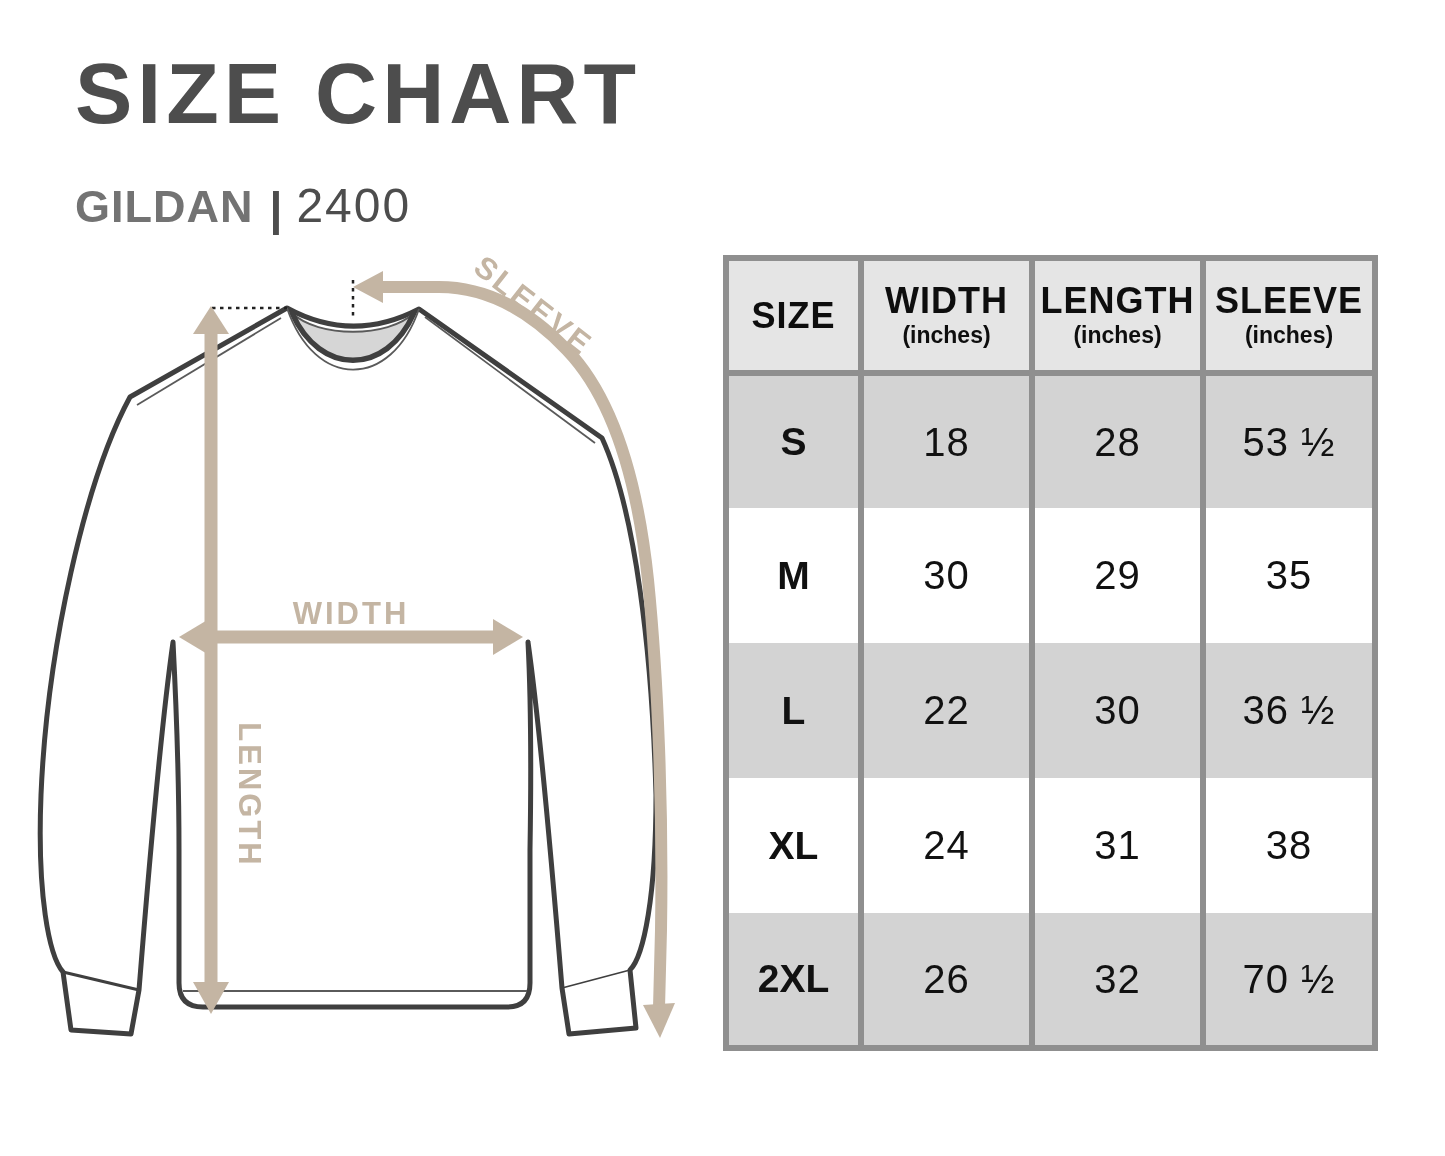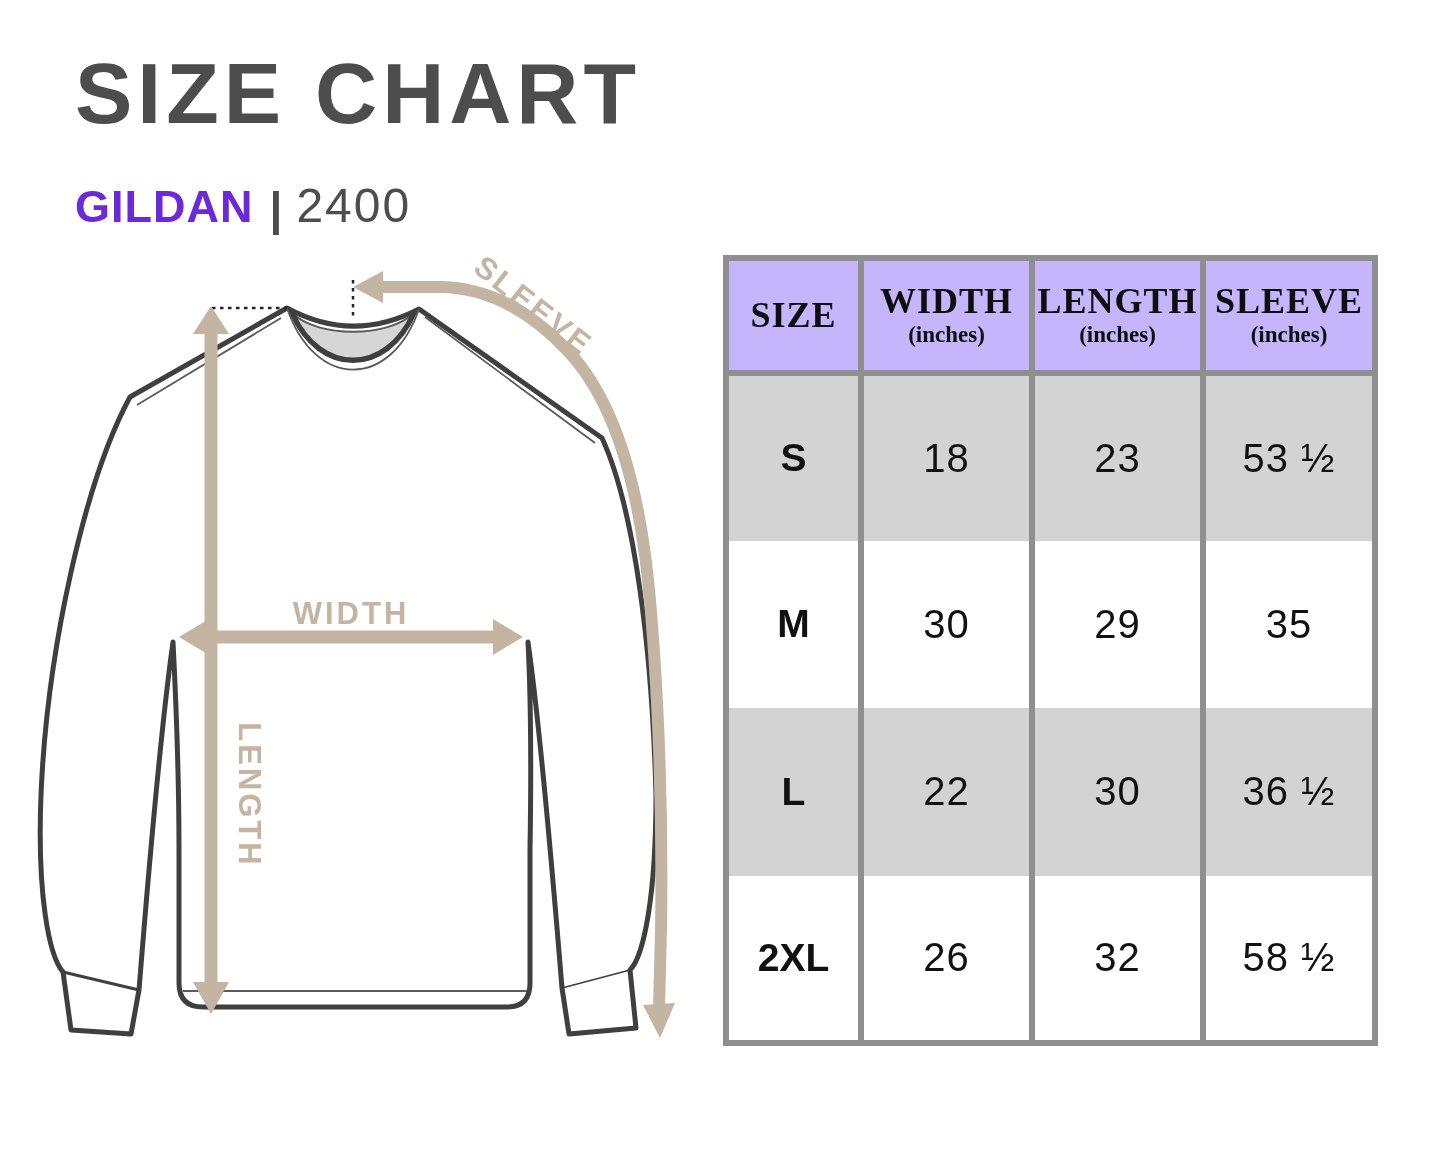--- a/index.html
+++ b/index.html
@@ -7,41 +7,41 @@
     position:relative;width:1445px;height:1156px;background:#ffffff;overflow:hidden;
     font-family:"Liberation Sans",sans-serif;color:#4d4d4d;
   }
   
   .hdr{position:absolute;left:75px;top:48px;}
   .hdr h1{
     margin:0;font-size:86px;line-height:1.05;font-weight:bold;letter-spacing:5px;
     color:#4d4d4d;white-space:nowrap;
   }
   .brandline{margin-top:8px;display:flex;align-items:baseline;white-space:nowrap;}
-  .brand{font-size:45px;font-weight:bold;letter-spacing:1px;color:#6d28d9;}
+  .brand{font-size:45px;font-weight:bold;letter-spacing:1px;color:#737373;}
   .sep{font-size:46px;font-weight:bold;color:#4d4d4d;padding:0 14px 0 16px;position:relative;top:3px;}
   .model{font-size:48px;font-weight:normal;letter-spacing:2px;color:#4d4d4d;margin-top:32px;}
   .subtitle{margin-top:6px;font-size:29px;font-weight:normal;letter-spacing:.5px;color:#4f4f4f;white-space:nowrap;}
   
   .diagram{position:absolute;left:15px;top:250px;width:690px;height:830px;}
   .svglabel{font-family:"Liberation Sans",sans-serif;font-weight:bold;font-size:31px;letter-spacing:3px;fill:#c4b5a3;}
   
   .size-table{
     position:absolute;left:723px;top:255px;width:649px;height:791px;
     border-collapse:collapse;table-layout:fixed;background:#fff;
   }
   .size-table,
   .size-table td,
   .size-table th{border:0 solid #8f8f8f;}
   .size-table{border-width:6px;}
   .size-table th,.size-table td{
     border-left-width:6px;text-align:center;vertical-align:middle;padding:0;color:#111;
   }
   .size-table th:first-child,.size-table td:first-child{border-left-width:0;}
-  .size-table thead th{border-bottom-width:6px;height:109px;background:#c4b5fd;font-family:Liberation Serif, serif;}
+  .size-table thead th{border-bottom-width:6px;height:109px;background:#e5e5e5;}
   .size-table tbody tr{height:135px;}
   .size-table tbody tr:nth-child(odd) td{background:#d3d3d3;}
   .col-label{font-size:36px;font-weight:bold;letter-spacing:1px;line-height:1.05;color:#0e0e0e;}
   .col-unit{font-size:23px;font-weight:bold;color:#0e0e0e;margin-top:2px;}
   .cell-size{font-size:39px;font-weight:bold;color:#0e0e0e;}
   .cell-num{font-size:40px;font-weight:normal;color:#1a1a1a;letter-spacing:1px;}
 </style>
 </head>
 <body>
 
@@ -140,37 +140,43 @@
         <th>
           <div class="col-label">SLEEVE</div>
           <div class="col-unit">(inches)</div>
         </th>
       </tr>
     </thead>
     <tbody>
       <tr>
         <td class="cell-size">S</td>
         <td class="cell-num">18</td>
-        <td class="cell-num">23</td>
+        <td class="cell-num">28</td>
         <td class="cell-num">53 ½</td>
       </tr>
       <tr>
         <td class="cell-size">M</td>
         <td class="cell-num">30</td>
         <td class="cell-num">29</td>
         <td class="cell-num">35</td>
       </tr>
       <tr>
         <td class="cell-size">L</td>
         <td class="cell-num">22</td>
         <td class="cell-num">30</td>
         <td class="cell-num">36 ½</td>
       </tr>
       <tr>
+        <td class="cell-size">XL</td>
+        <td class="cell-num">24</td>
+        <td class="cell-num">31</td>
+        <td class="cell-num">38</td>
+      </tr>
+      <tr>
         <td class="cell-size">2XL</td>
         <td class="cell-num">26</td>
         <td class="cell-num">32</td>
-        <td class="cell-num">58 ½</td>
+        <td class="cell-num">70 ½</td>
       </tr>
     </tbody>
   </table>
 
 </div>
 
 </body></html>

